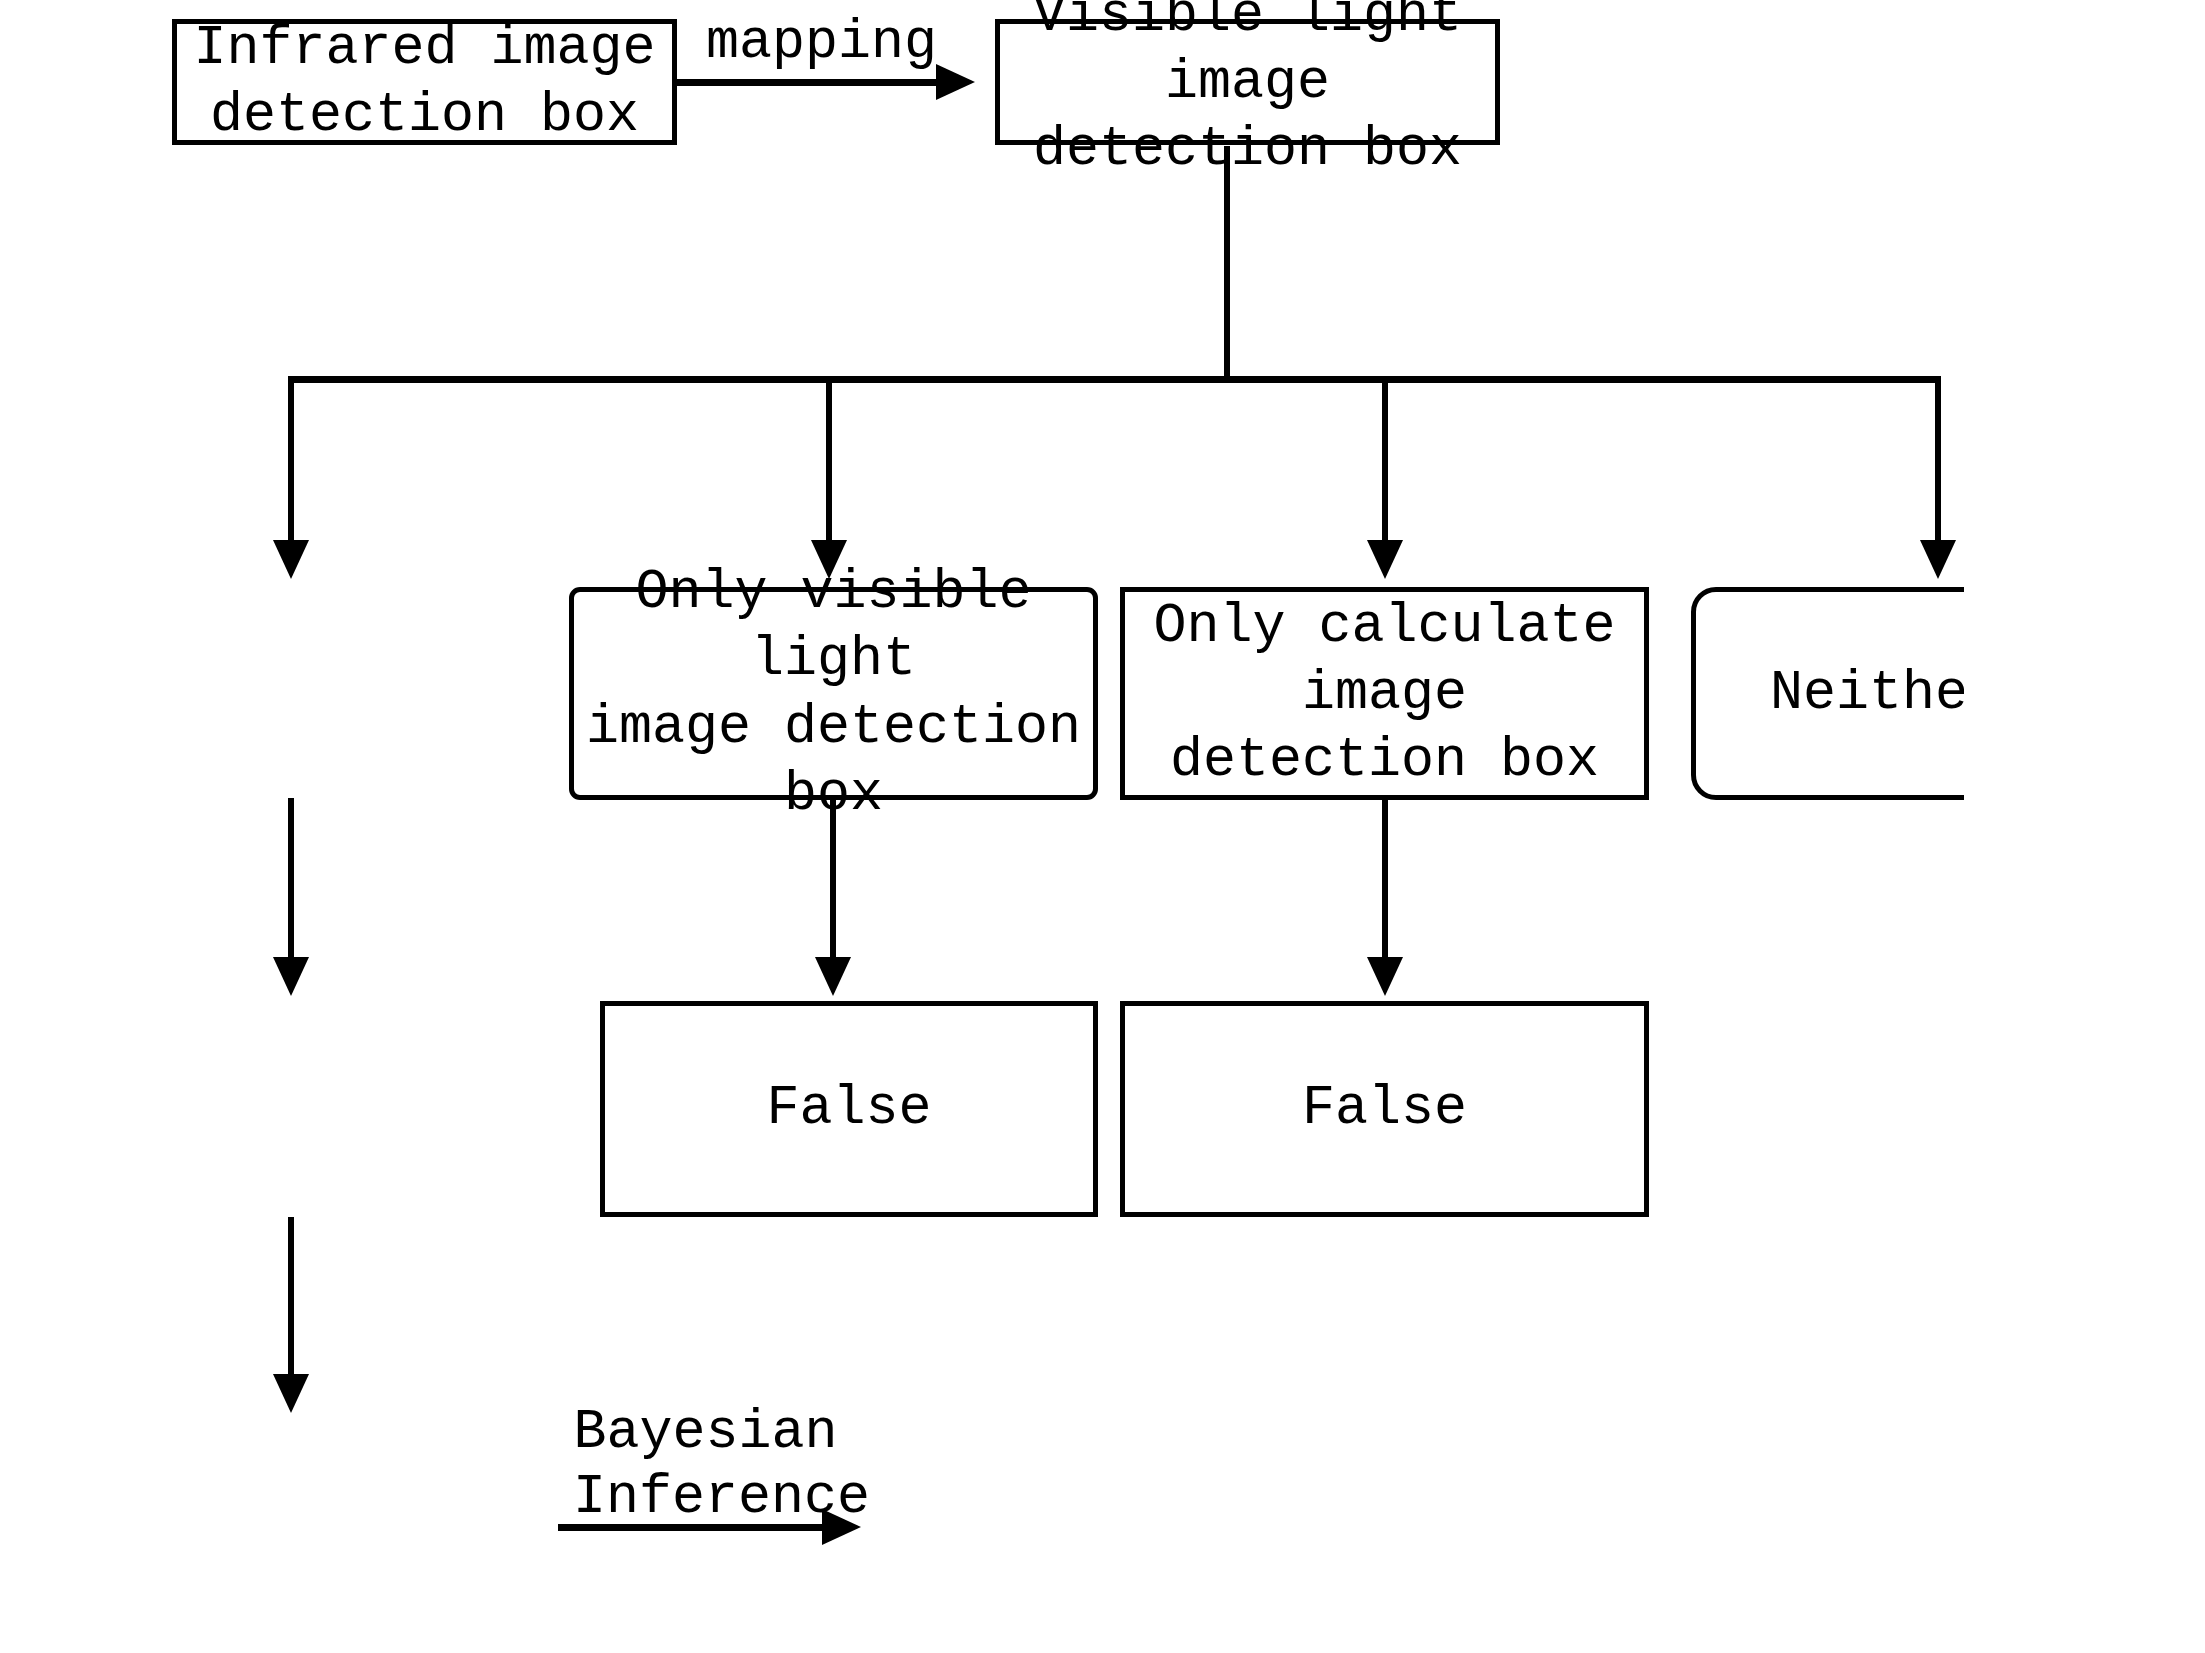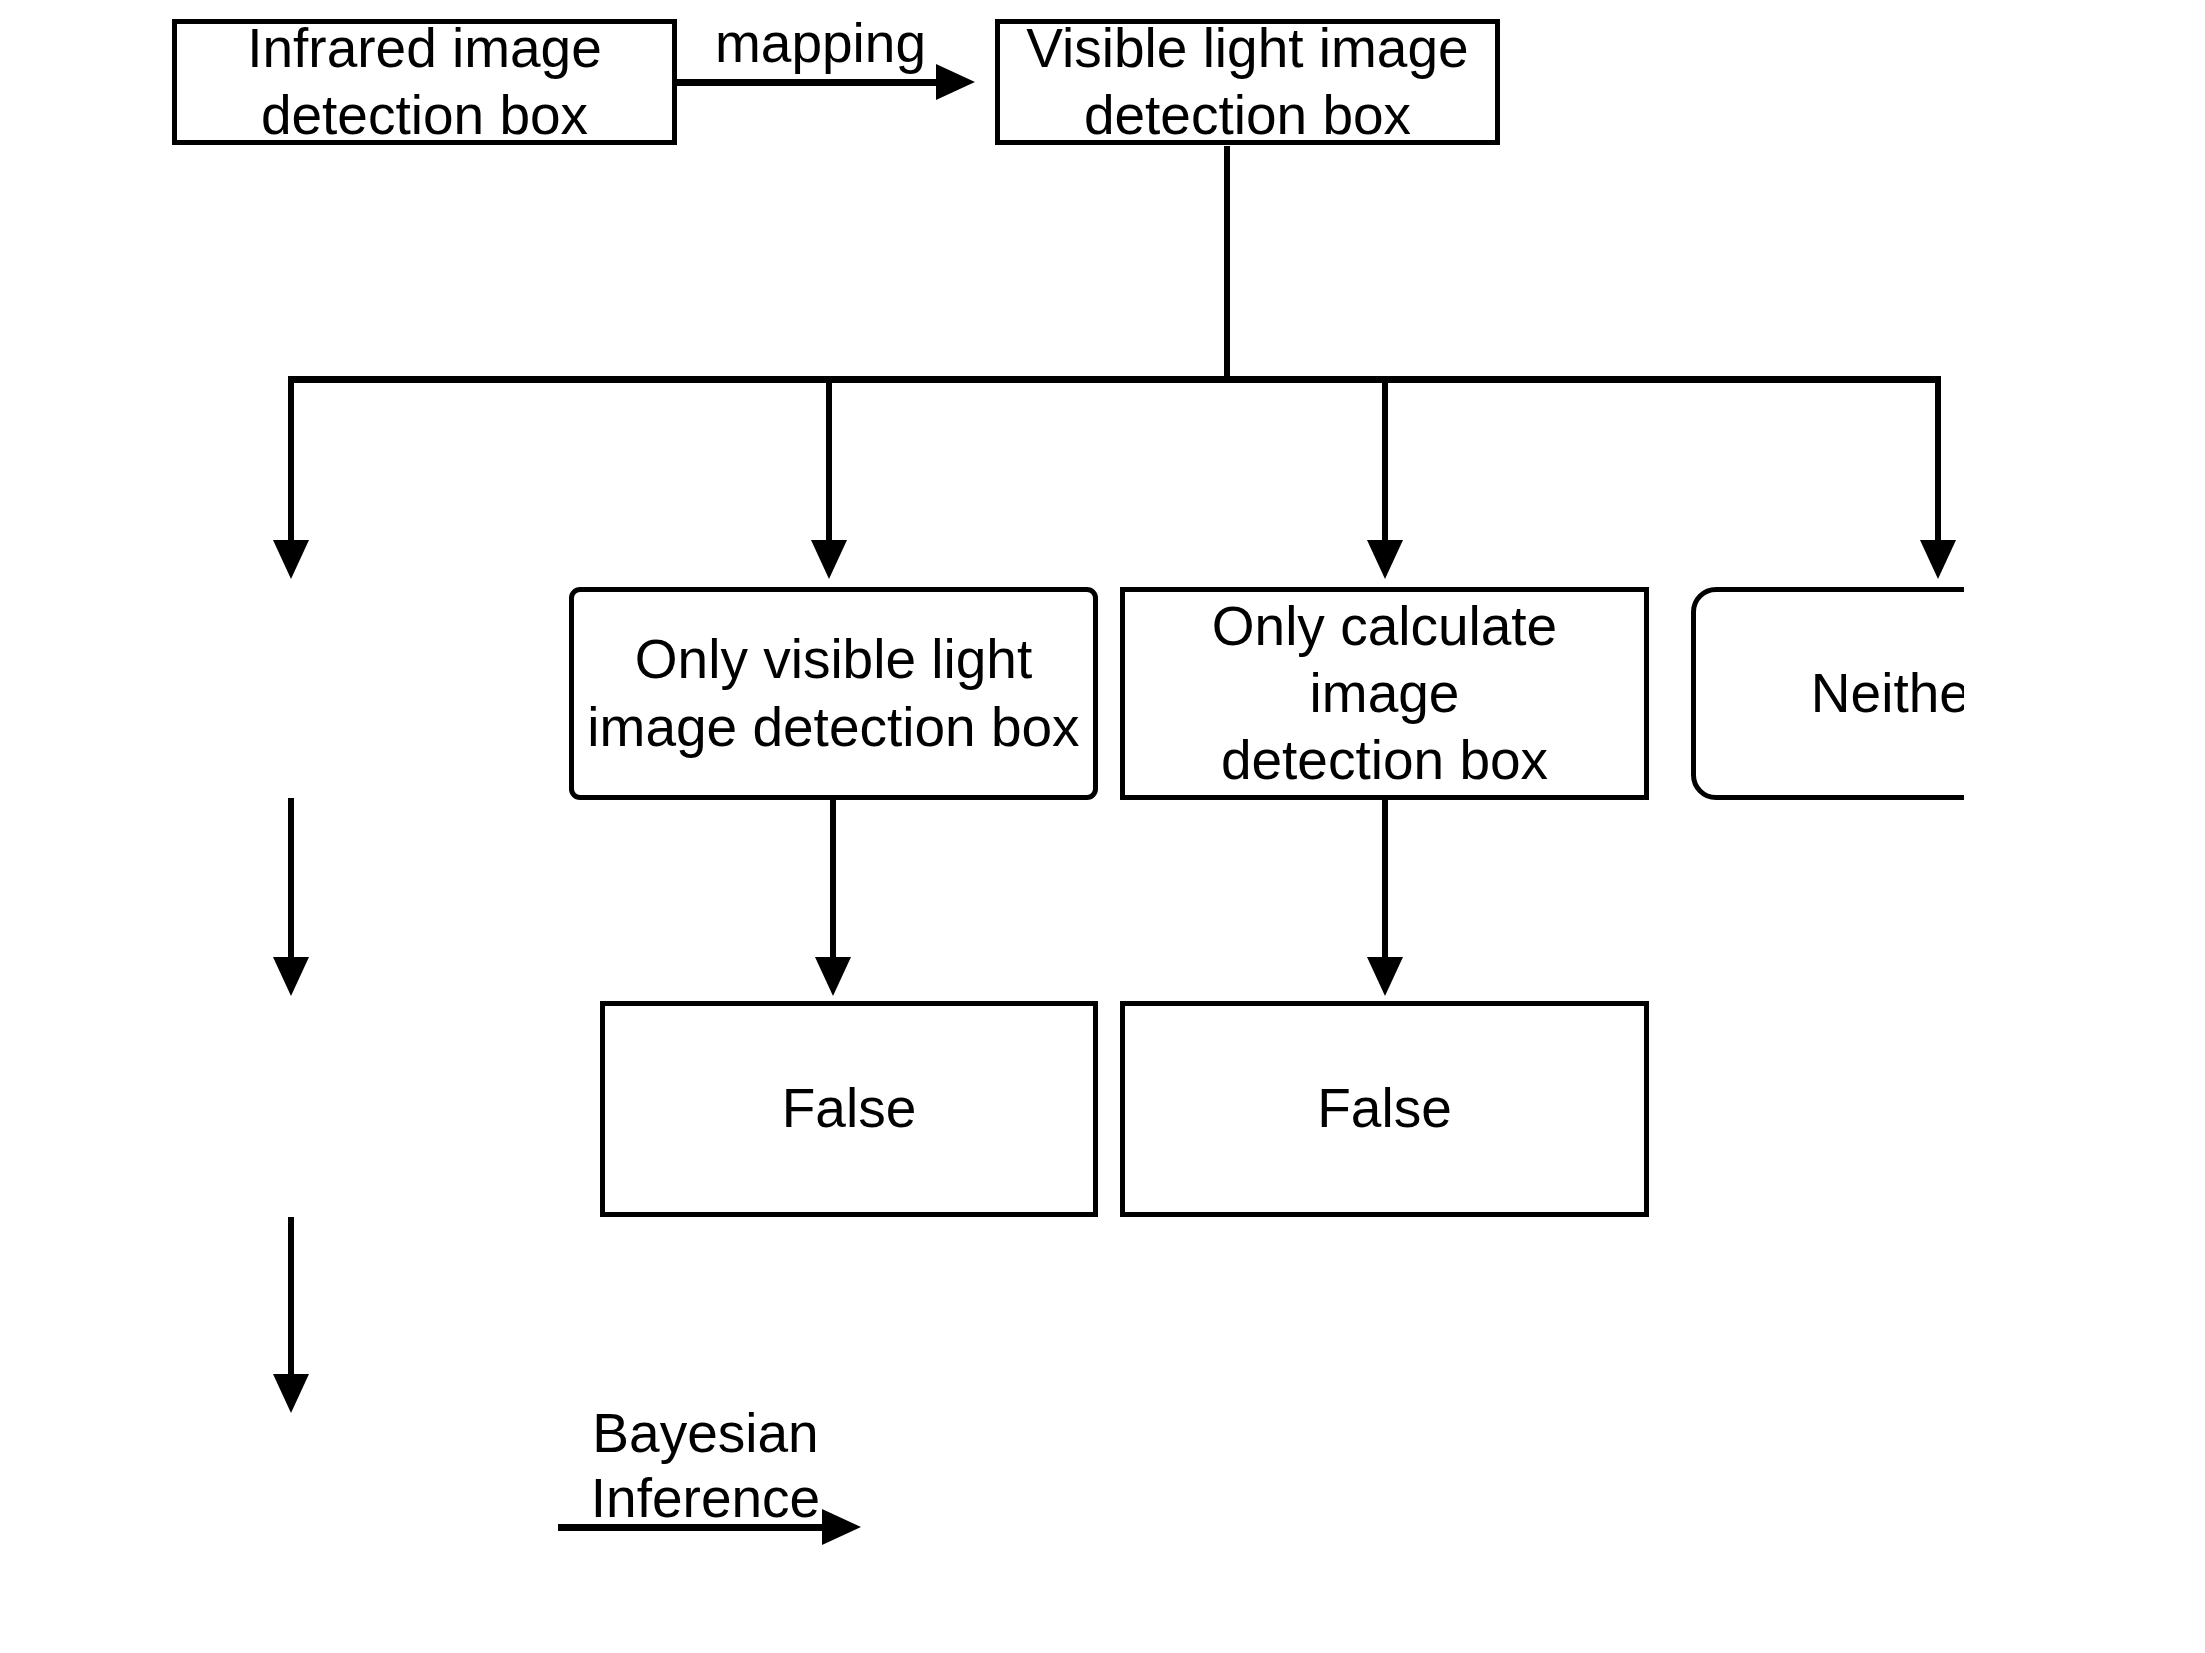--- a/index.html
+++ b/index.html
@@ -6,21 +6,21 @@
     margin: 0;
     padding: 0;
     background: #ffffff;
   }
   #canvas {
     position: relative;
     width: 1964px;
     height: 1653px;
     background: #ffffff;
     overflow: hidden;
-    font-family: Liberation Sans, sans-serif;
+    font-family: Liberation Mono, monospace;
   }
   .node {
     position: absolute;
     box-sizing: border-box;
     border: 5.3px solid #000000;
     background: #ffffff;
     display: flex;
     align-items: center;
     justify-content: center;
     text-align: center;

